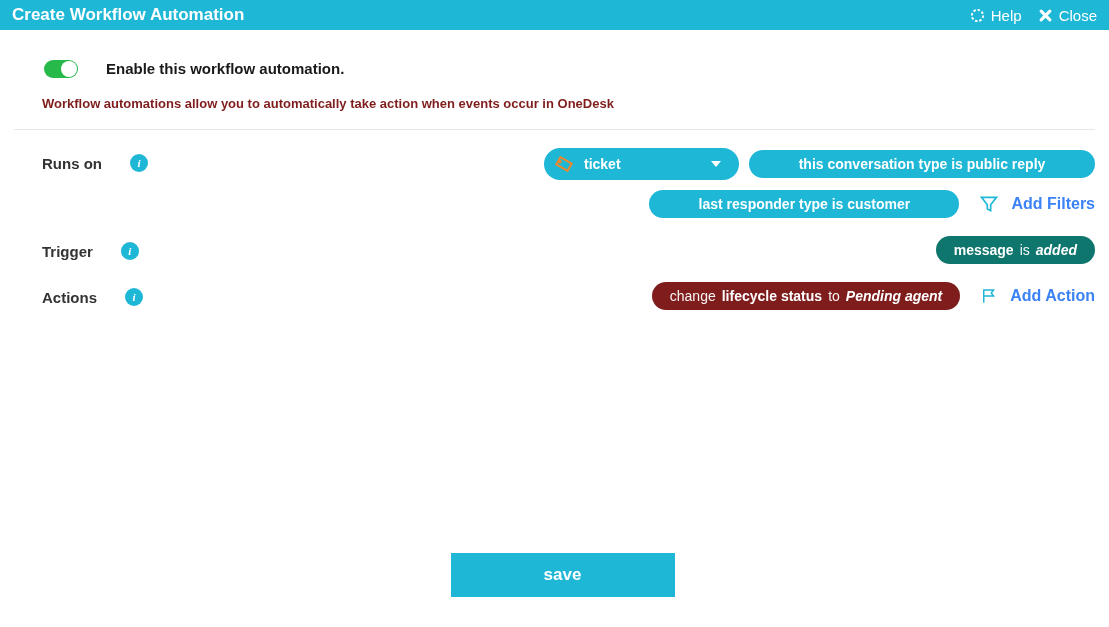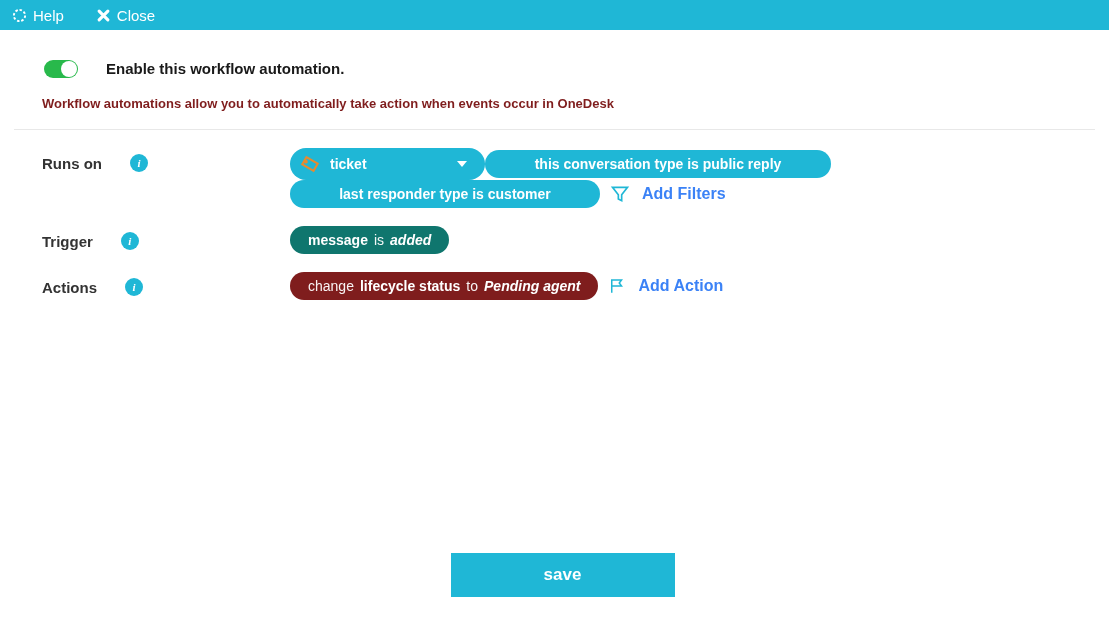--- a/index.html
+++ b/index.html
@@ -14,21 +14,21 @@
     padding: 0 12px;
   }
   .header-title {
     color: #fff;
     font-size: 17px;
     font-weight: 700;
   }
   .header-right {
     display: flex;
     align-items: center;
-    gap: 32px;
+    gap: 16px;
   }
   .header-link {
     color: #fff;
     font-size: 15px;
     font-weight: 500;
     display: flex;
     align-items: center;
     gap: 6px;
     cursor: pointer;
   }
@@ -112,21 +112,23 @@
     font-size: 11px;
     font-weight: 700;
     font-style: italic;
     font-family: serif;
     cursor: pointer;
   }
   .section-body {
     flex: 1;
     display: flex;
     flex-wrap: wrap;
-    align-items: center;
+    gap: 10px;
+    align-items: center;
+    justify-content: flex-end;
   }
 
   .pill {
     border-radius: 16px;
     padding: 6px 18px;
     color: #fff;
     font-size: 14px;
     font-weight: 700;
     display: inline-flex;
     align-items: center;
@@ -192,20 +194,21 @@
   .ticket-icon {
     width: 20px;
     height: 20px;
     transform: rotate(-15deg);
   }
 </style>
 </head>
 <body>
 
 <div class="header">
+  <div class="header-title">Create Workflow Automation</div>
   <div class="header-right">
     <div class="header-link">
       <svg width="15" height="15" viewBox="0 0 24 24" fill="none" stroke="#fff" stroke-width="3">
         <path d="M12 3 A9 9 0 0 1 21 12" stroke-dasharray="4 3"></path>
         <path d="M21 12 A9 9 0 0 1 12 21" stroke-dasharray="4 3"></path>
         <path d="M12 21 A9 9 0 0 1 3 12" stroke-dasharray="4 3"></path>
         <path d="M3 12 A9 9 0 0 1 12 3" stroke-dasharray="4 3"></path>
       </svg>
       <span>Help</span>
     </div>

